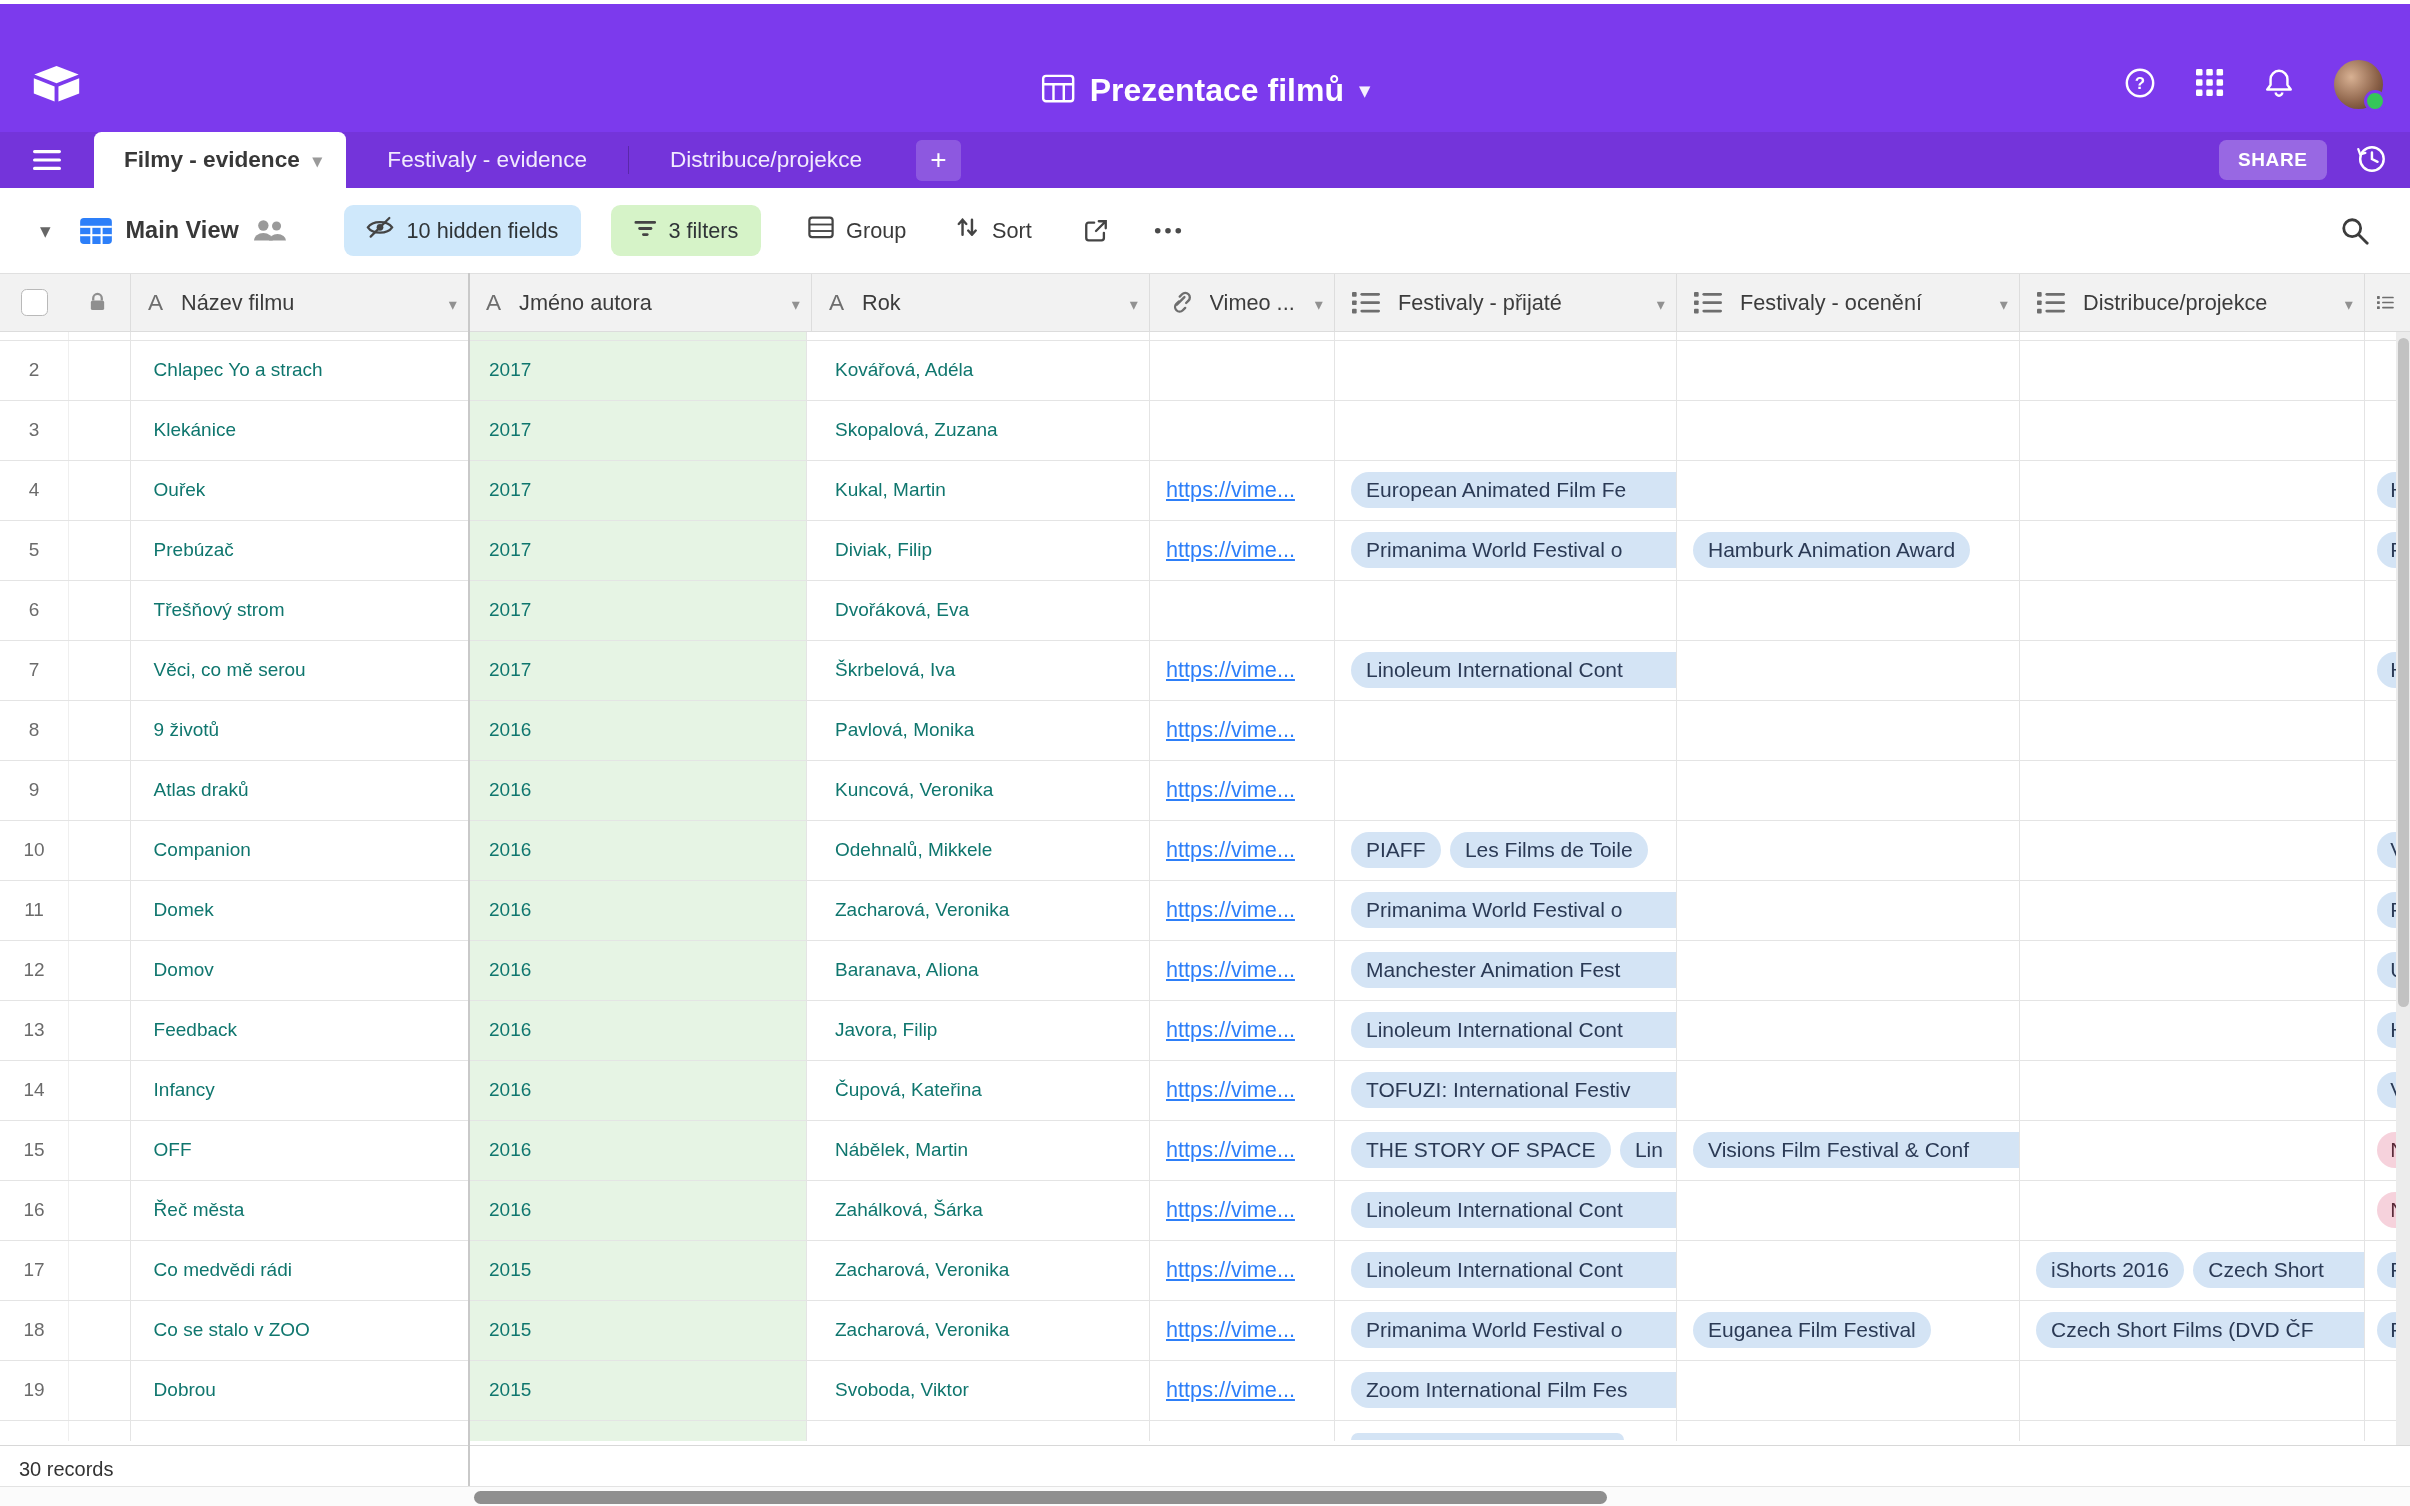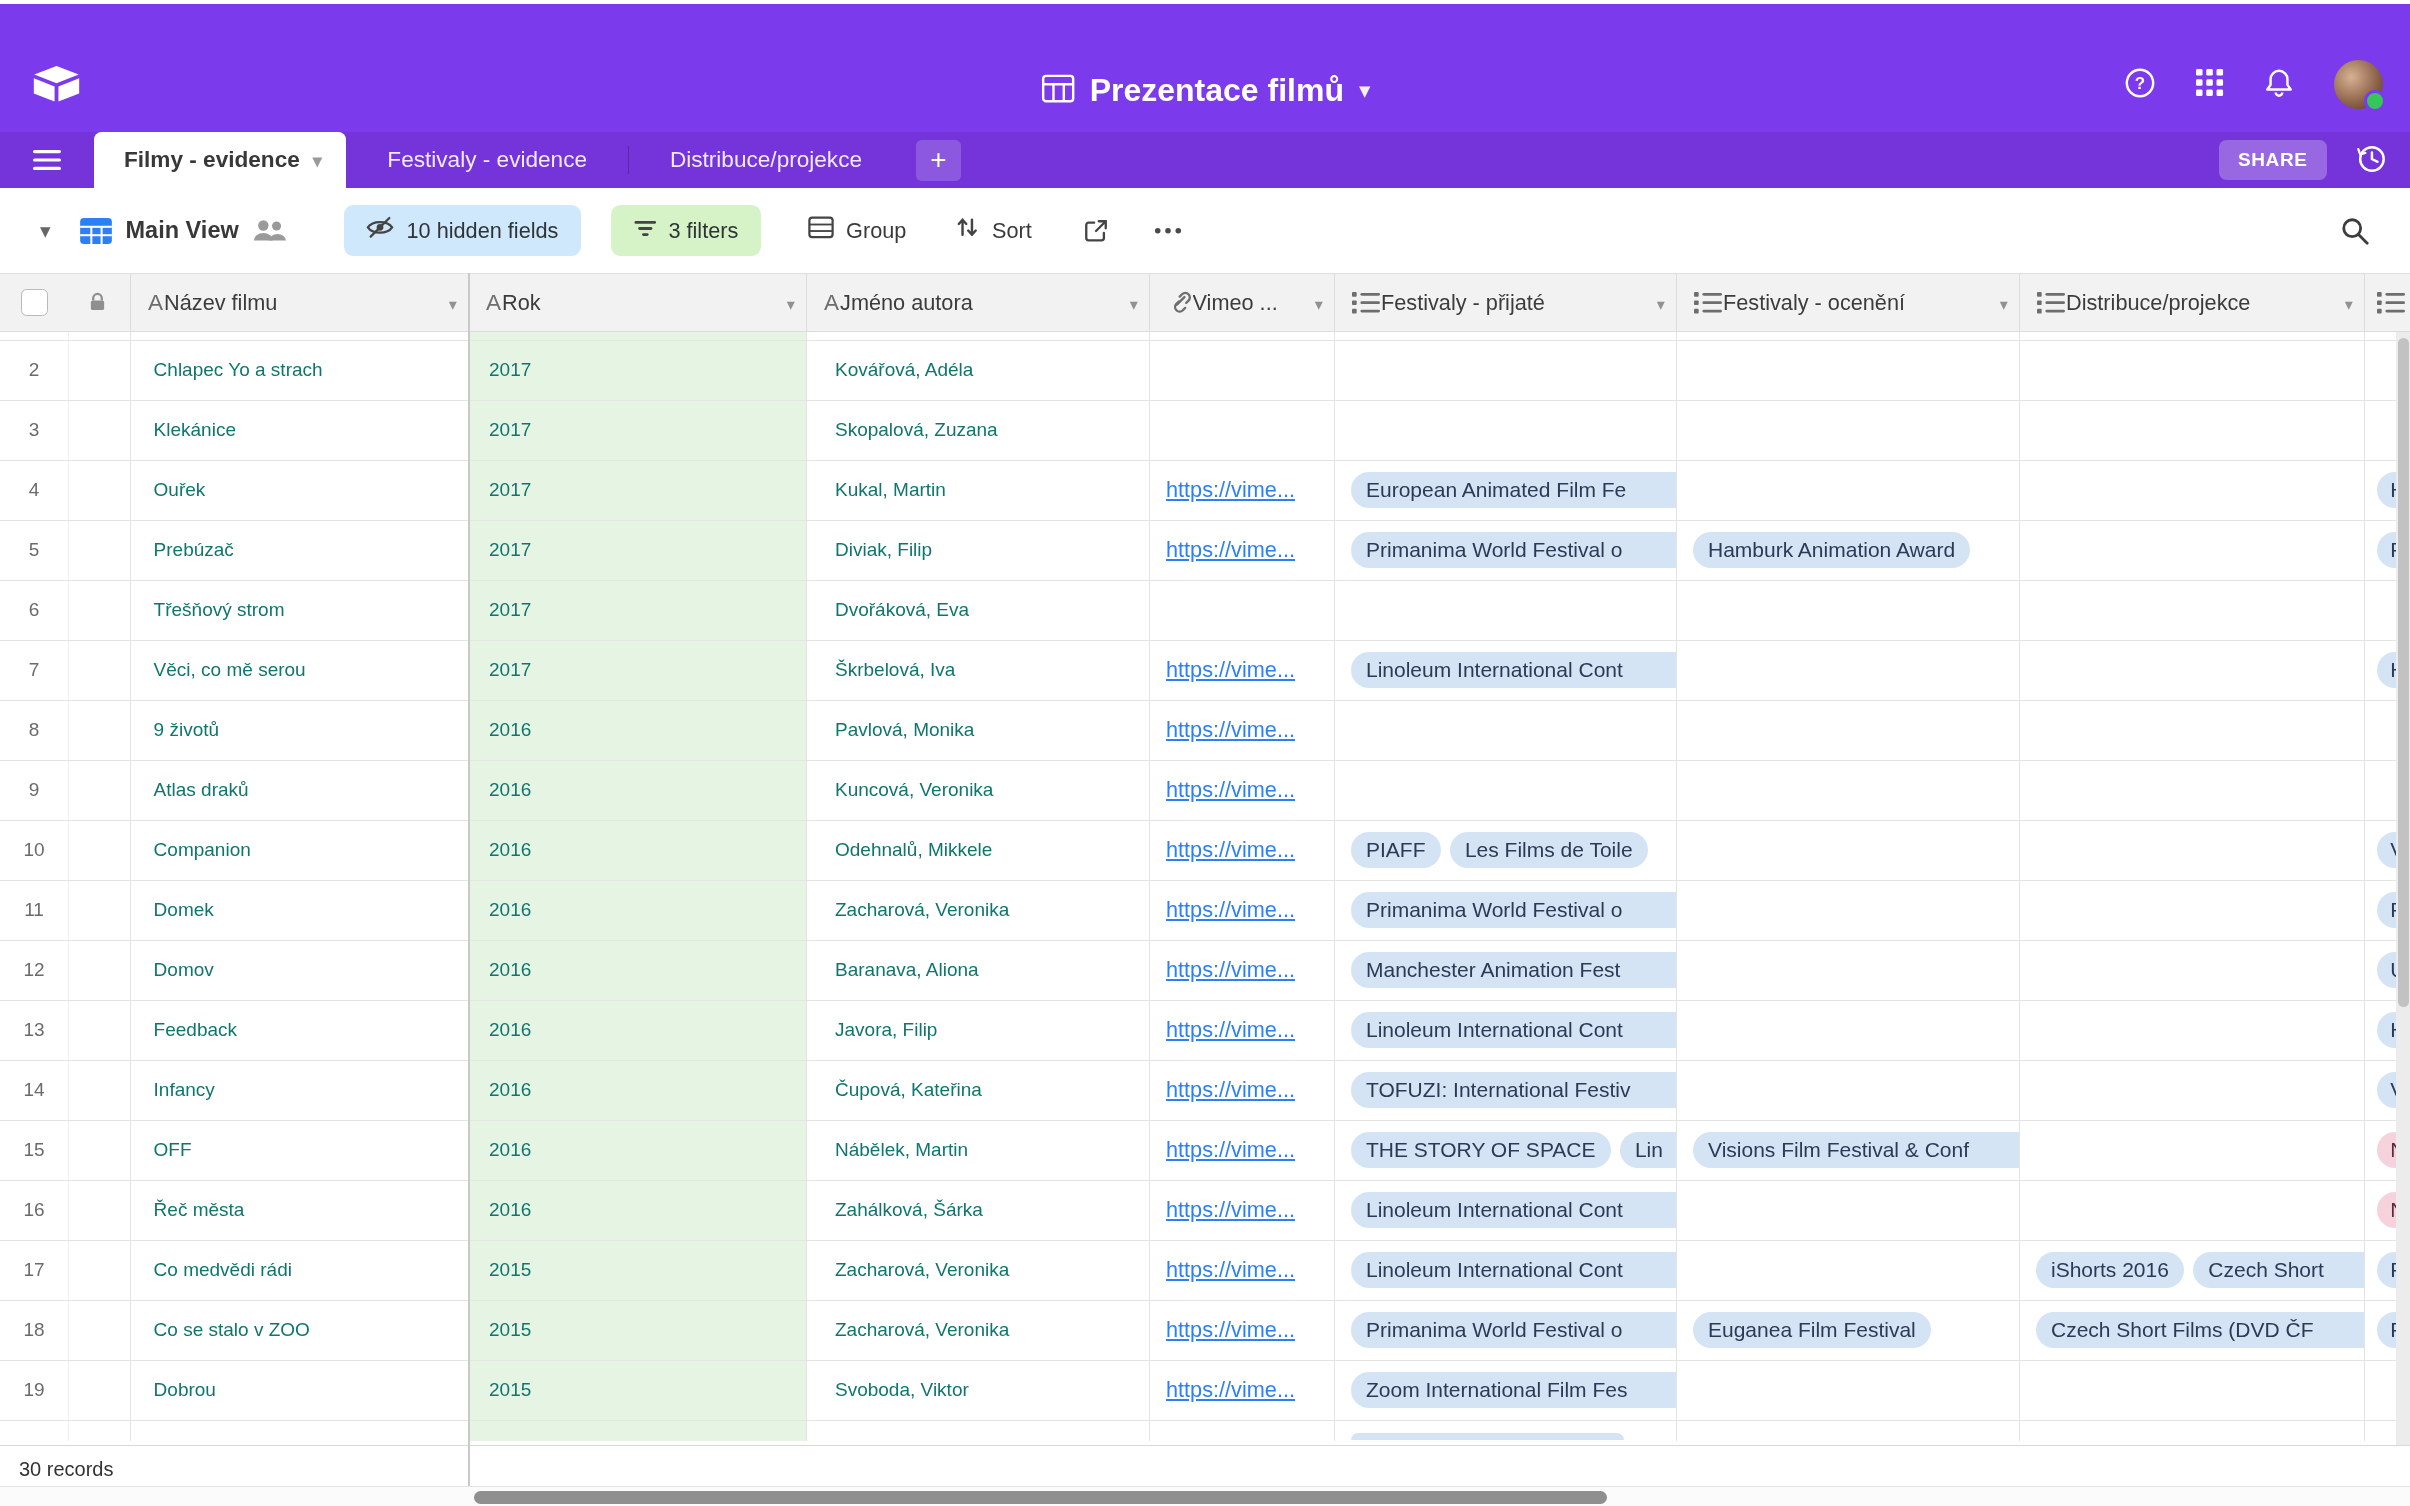--- a/index.html
+++ b/index.html
@@ -51,21 +51,21 @@
   .tb-sort{margin-left:49px;}
   .tb-open{margin-left:51px;display:flex;}
   .tb-more{margin-left:45px;display:flex;}
   .tb-search{margin-left:auto;display:flex;}
 
   
   .ghead{position:absolute;left:0;top:273px;width:2411px;height:59px;background:#f2f2f2;
          border-top:0.9px solid #e0e0e0;border-bottom:0.9px solid #dcdcdc;display:flex;box-sizing:border-box;}
   .hcell{position:relative;flex:0 0 auto;display:flex;align-items:center;box-sizing:border-box;
          border-right:0.9px solid #ddd;padding-left:17px;color:#3c3c3c;font-size:21.7px;}
-  .hcell .hlabel{margin-left:1px;white-space:nowrap;overflow:hidden;}
+  .hcell .hlabel{margin-left:18px;white-space:nowrap;overflow:hidden;}
   .hcaret{position:absolute;right:11.3px;top:50%;transform:translateY(-50%);}
   .hcaret::before{content:"▾";color:#919191;font-size:16px;}
   .hcell.col-gutter{padding-left:0;}
   .hcell.col-overflow{padding-left:12.2px;}
   .checkbox{width:24.5px;height:24.5px;border:1.9px solid #b9b9b9;border-radius:5.6px;background:#fff;margin-left:21px;}
   .lock{margin-left:40px;}
   .fld-a::before{content:"A";font-size:22.6px;color:#6e6e6e;}
 
   .col-gutter{width:131px;} .col-name{width:338px;} .col-rok{width:338px;}
   .col-autor{width:343px;} .col-vimeo{width:185px;} .col-prijate{width:342px;}
@@ -291,28 +291,28 @@
         <svg class="lock" width="19" height="21" viewBox="0 0 20 22">
           <path d="M5.5 9 V6.5 a4.5 4.5 0 0 1 9 0 V9" fill="none" stroke="#8f8f8f" stroke-width="2.4"></path>
           <rect x="3" y="9" width="14" height="10" rx="2" fill="#8f8f8f"></rect>
         </svg>
       </div>
       <div class="hcell col-name">
         <span class="fld-a"></span>
         <span class="hlabel">Název filmu</span>
         <span class="hcaret"></span>
       </div>
+      <div class="hcell col-autor">
+        <span class="fld-a"></span>
+        <span class="hlabel">Jméno autora</span>
+        <span class="hcaret"></span>
+      </div>
       <div class="hcell col-rok">
         <span class="fld-a"></span>
         <span class="hlabel">Rok</span>
-        <span class="hcaret"></span>
-      </div>
-      <div class="hcell col-autor">
-        <span class="fld-a"></span>
-        <span class="hlabel">Jméno autora</span>
         <span class="hcaret"></span>
       </div>
       <div class="hcell col-vimeo">
         <svg width="24.5" height="24.5" viewBox="0 0 26 26">
           <g fill="none" stroke="#6e6e6e" stroke-width="2.5" stroke-linecap="round">
             <path d="M10.5 15.5 L18.5 7.5"></path>
             <path d="M13.5 7 l2.5-2.5 a4.8 4.8 0 0 1 6.8 6.8 L20.3 13.8"></path>
             <path d="M12.5 12.2 l-2.5 2.5 a4.8 4.8 0 0 0 6.8 6.8 l2.5-2.5"></path>
           </g>
         </svg>

